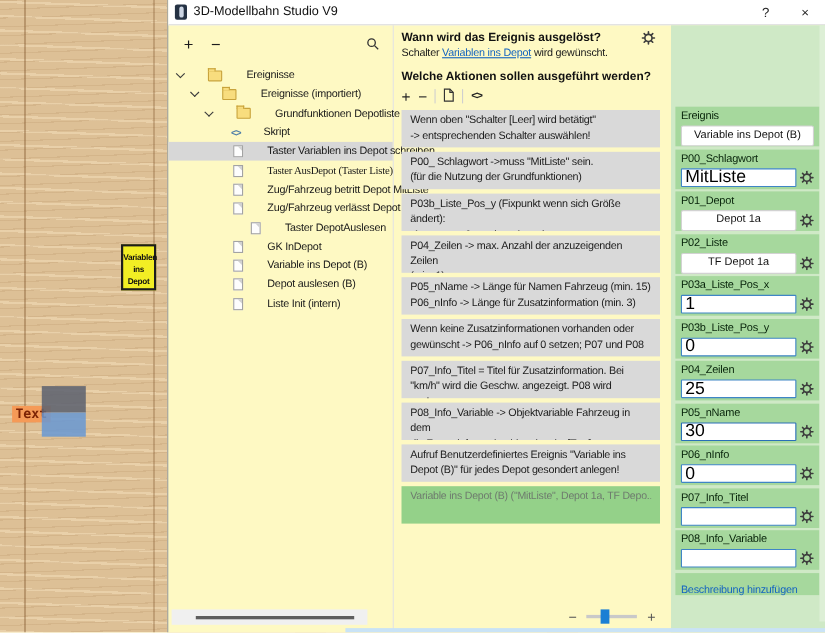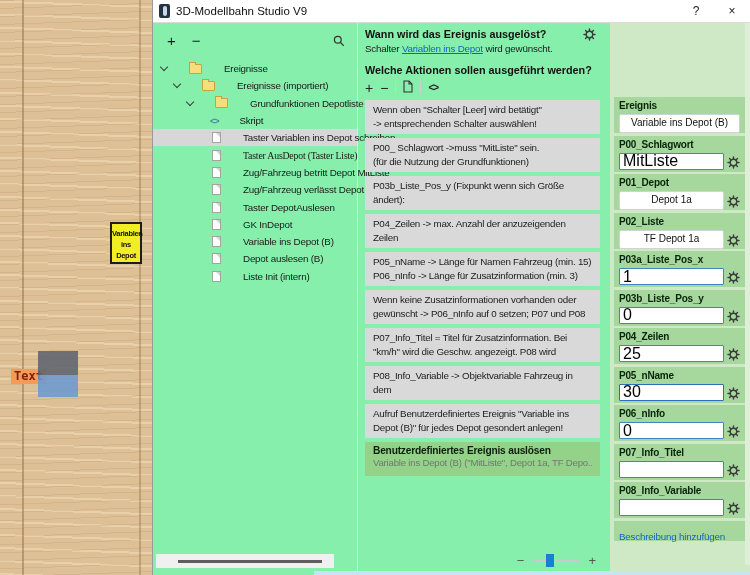--- a/index.html
+++ b/index.html
@@ -19,21 +19,21 @@
     font-size:7.5px;font-weight:bold;color:#111;text-align:center;
     line-height:1.45;padding-top:5px;letter-spacing:-.3px;}
   .scene-text{position:absolute;left:11px;top:369px;background:#f59a57;
     color:#7c2305;font-family:"DejaVu Sans Mono",monospace;font-weight:bold;
     font-size:12px;padding:0 3px;line-height:15px;}
   .cube{position:absolute;left:38px;top:351px;width:40px;height:46px;}
   .cube .top{height:24px;background:rgba(94,99,113,.88);}
   .cube .bot{height:22px;background:rgba(103,152,212,.85);}
 
   
-  .dialog{position:absolute;left:152px;top:0;right:0;bottom:0;background:#86efac;
+  .dialog{position:absolute;left:152px;top:0;right:0;bottom:0;background:#fef9c3;
     border-left:1px solid #9a9a9a;display:flex;flex-direction:column;box-sizing:border-box;}
   .titlebar{height:22px;flex:none;display:flex;align-items:center;
     padding-left:6px;border-bottom:1px solid #dcdcdc;background:#fff;}
   .app-icon{width:11px;height:14px;background:#253244;border-radius:2px;position:relative;flex:none;}
   .app-icon::after{content:"";position:absolute;left:3.5px;top:2px;width:4px;height:10px;
     background:#cdd6e4;border-radius:2px;}
   .title-text{font-size:11.5px;color:#101010;margin-left:6px;}
   .tb-btn{width:36px;height:22px;line-height:22px;text-align:center;font-size:12px;color:#222;}
   .tb-help{margin-left:auto;}
   .bottom-strip{position:absolute;left:161px;right:0;bottom:0;height:4px;background:#c9e3f6;}
@@ -85,21 +85,21 @@
   .event-action .d{font-size:9.6px;color:#6e7b6e;white-space:nowrap;overflow:hidden;letter-spacing:-.2px;margin-top:1px;}
   .zoom-slider{position:absolute;bottom:7px;right:14px;display:flex;align-items:center;gap:9px;color:#555;font-size:13px;}
   .z-track{width:46px;height:3px;background:#c9c9c9;position:relative;}
   .z-handle{position:absolute;left:13px;top:-5px;width:8px;height:13px;background:#1a7fd4;}
 
   
   .inspector-panel{width:140px;flex:none;background:#cfe9c6;box-sizing:border-box;
     padding:74px 5px 0 4px;position:relative;}
   .inspector-panel::before{content:"";position:absolute;right:0;top:0;bottom:10px;width:5px;background:#ddefd6;}
   .tile{background:#a6d89d;margin-bottom:2.5px;padding:3px 5px 5px;box-sizing:border-box;height:36px;}
-  .tile-label{font-size:10px;font-weight:bold;color:#07230a;line-height:12px;
+  .tile-label{font-size:10px;font-weight:normal;color:#07230a;line-height:12px;
     margin-bottom:2px;letter-spacing:-.2px;white-space:nowrap;overflow:hidden;}
   .tile-row{display:flex;align-items:center;gap:3px;}
   .tile input{flex:1;min-width:0;height:15px;border:1px solid #3f85c6;border-radius:1px;
     background:#fff;font-family:"Liberation Sans",sans-serif;font-size:16px;padding:0 3px;outline:none;}
   .tile input.focused{border:1.5px solid #2a6fb8;}
   .tile .btn{flex:1;min-width:0;height:17px;background:#fff;border:1px solid #d2d2d2;border-radius:2px;
     font-size:10px;text-align:center;line-height:16px;color:#111;white-space:nowrap;overflow:hidden;}
   .gear{width:13px;height:13px;flex:none;display:inline-block;}
   .tile-link{background:#a6d89d;margin-bottom:2.5px;padding:5px;height:20px;box-sizing:border-box;}
   .tile-link a{color:#1464c0;font-size:9.8px;text-decoration:none;letter-spacing:-.2px;white-space:nowrap;}
@@ -169,21 +169,21 @@
             <span class="tree-label">Taster AusDepot (Taster Liste)</span>
           </div>
           <div class="tree-row" style="padding-left: 47px;">
             <span class="ico-doc"></span>
             <span class="tree-label">Zug/Fahrzeug betritt Depot MitListe</span>
           </div>
           <div class="tree-row" style="padding-left: 47px;">
             <span class="ico-doc"></span>
             <span class="tree-label">Zug/Fahrzeug verlässt Depot MitListe</span>
           </div>
-          <div class="tree-row" style="padding-left: 47px;">
+          <div class="tree-row" style="padding-left: 47px; margin-left: 16px;">
             <span class="ico-doc"></span>
             <span class="tree-label">Taster DepotAuslesen</span>
           </div>
           <div class="tree-row" style="padding-left: 47px;">
             <span class="ico-doc"></span>
             <span class="tree-label">GK InDepot</span>
           </div>
           <div class="tree-row" style="padding-left: 47px;">
             <span class="ico-doc"></span>
             <span class="tree-label">Variable ins Depot (B)</span>
@@ -248,21 +248,20 @@
           <div class="note">Wenn keine Zusatzinformationen vorhanden oder
 gewünscht -&gt; P06_nInfo auf 0 setzen; P07 und P08</div>
           <div class="note">P07_Info_Titel = Titel für Zusatzinformation. Bei
 "km/h" wird die Geschw. angezeigt. P08 wird auslesen</div>
           <div class="note">P08_Info_Variable -&gt; Objektvariable Fahrzeug in dem
 die Zusatzinformation hinterlegt ist [Text]</div>
           <div class="note">Aufruf Benutzerdefiniertes Ereignis "Variable ins
 Depot (B)" für jedes Depot gesondert anlegen!</div>
         </div>
       <div class="event-action">
-        <div class="t">Benutzerdefiniertes Ereignis auslösen</div>
         <div class="d">Variable ins Depot (B) ("MitListe", Depot 1a, TF Depo...</div>
       </div>
       <div class="zoom-slider">
         <span>−</span>
         <span class="z-track">
           <span class="z-handle"></span>
         </span>
         <span>+</span>
       </div>
     </div>

